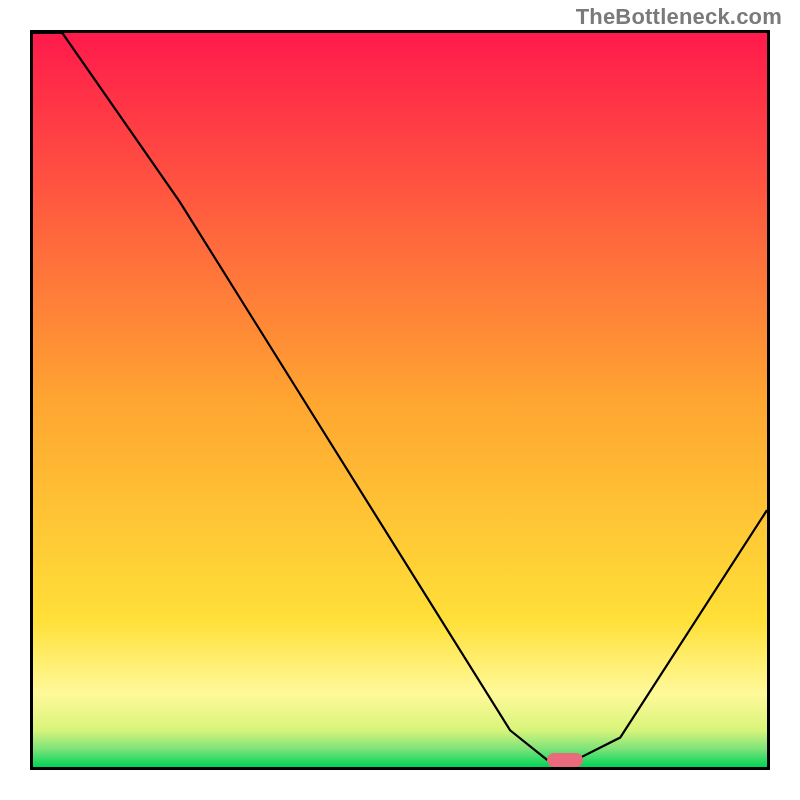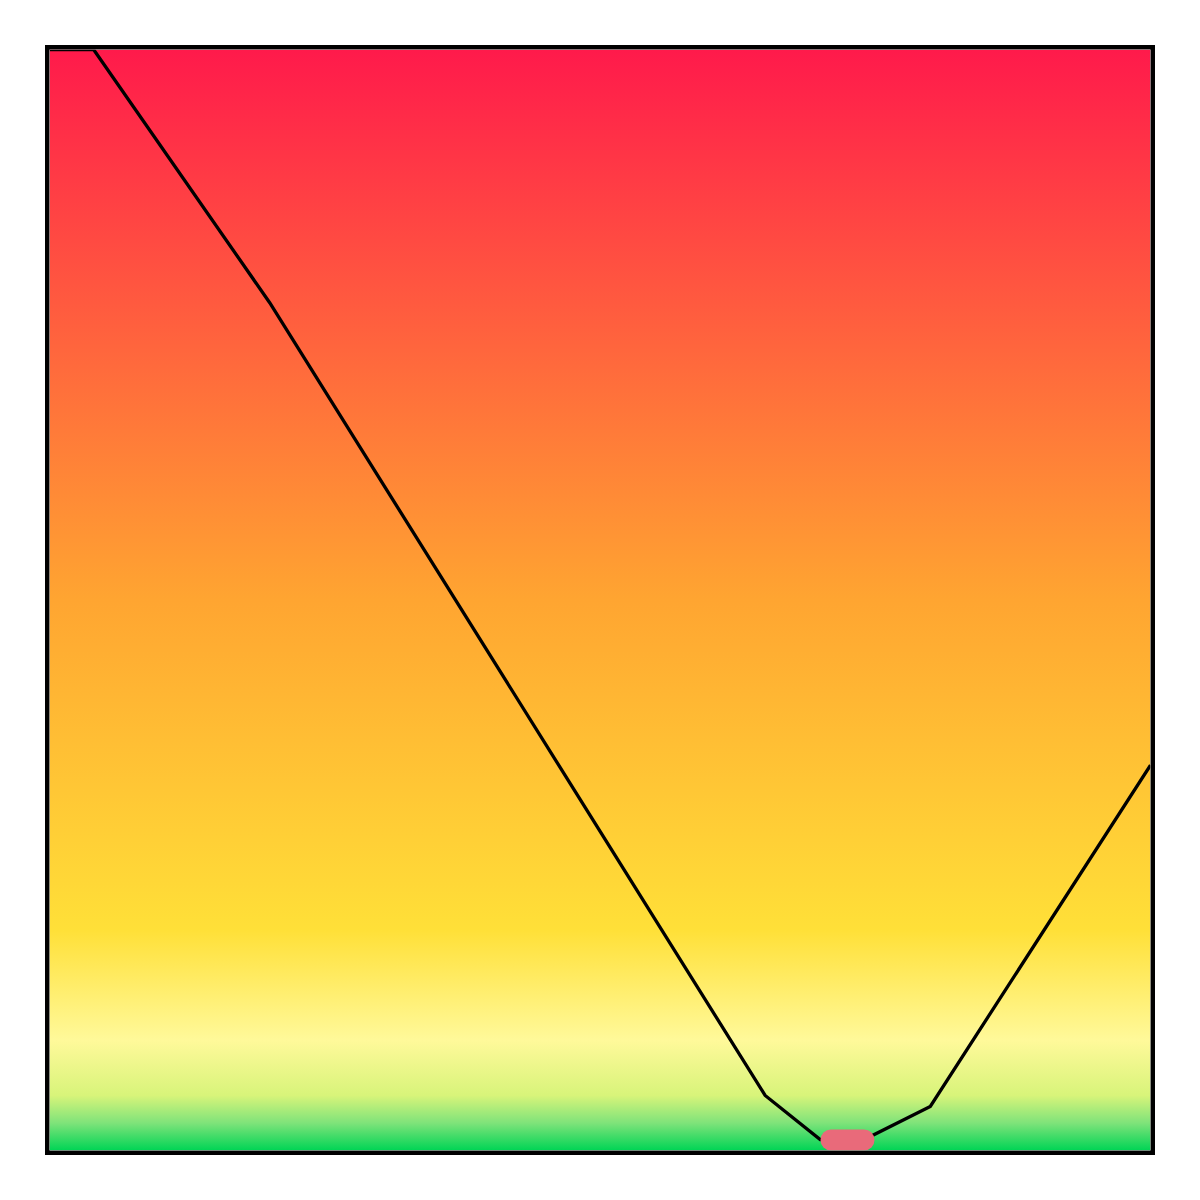--- a/index.html
+++ b/index.html
@@ -47,20 +47,21 @@
   .curve {
     fill: none;
     stroke: #000;
     stroke-width: 2.2;
   }
 </style>
 </head>
 <body>
 
 <div class="stage">
+  <div class="watermark">TheBottleneck.com</div>
 
   <div class="plotbox">
     <svg viewBox="0 0 734 734" preserveAspectRatio="none">
       <defs>
         <linearGradient id="bgGrad" x1="0" y1="0" x2="0" y2="1">
             <stop offset="0%" stop-color="#ff1a4b"></stop>
             <stop offset="50%" stop-color="#ffa531"></stop>
             <stop offset="80%" stop-color="#ffe038"></stop>
             <stop offset="90%" stop-color="#fff99a"></stop>
             <stop offset="95%" stop-color="#d8f47a"></stop>

